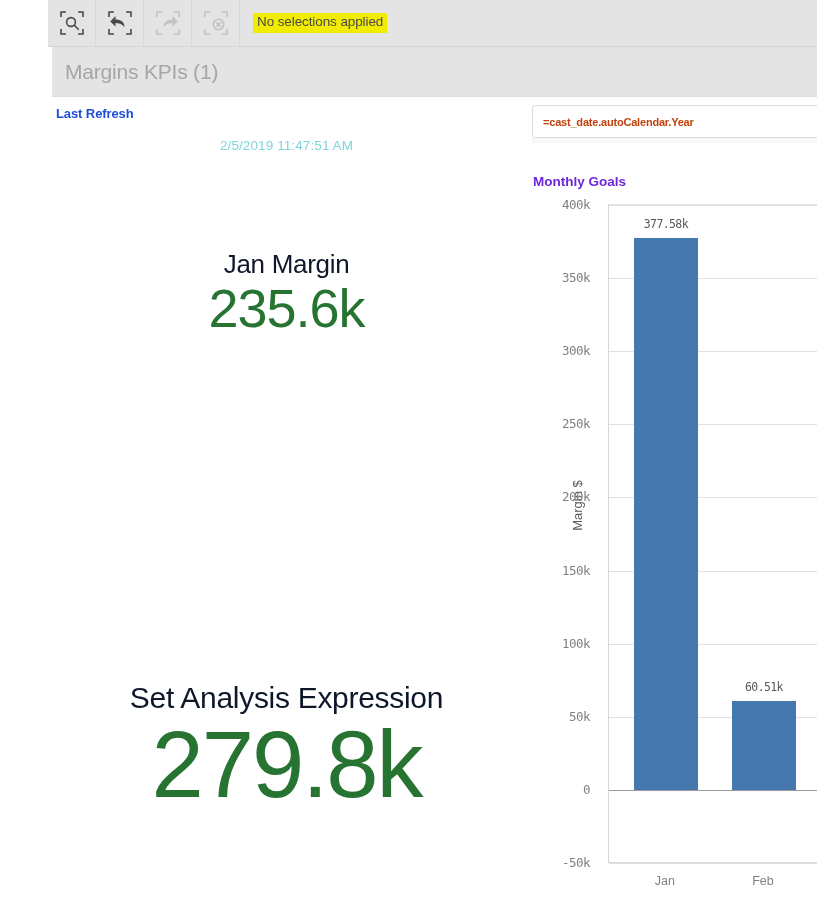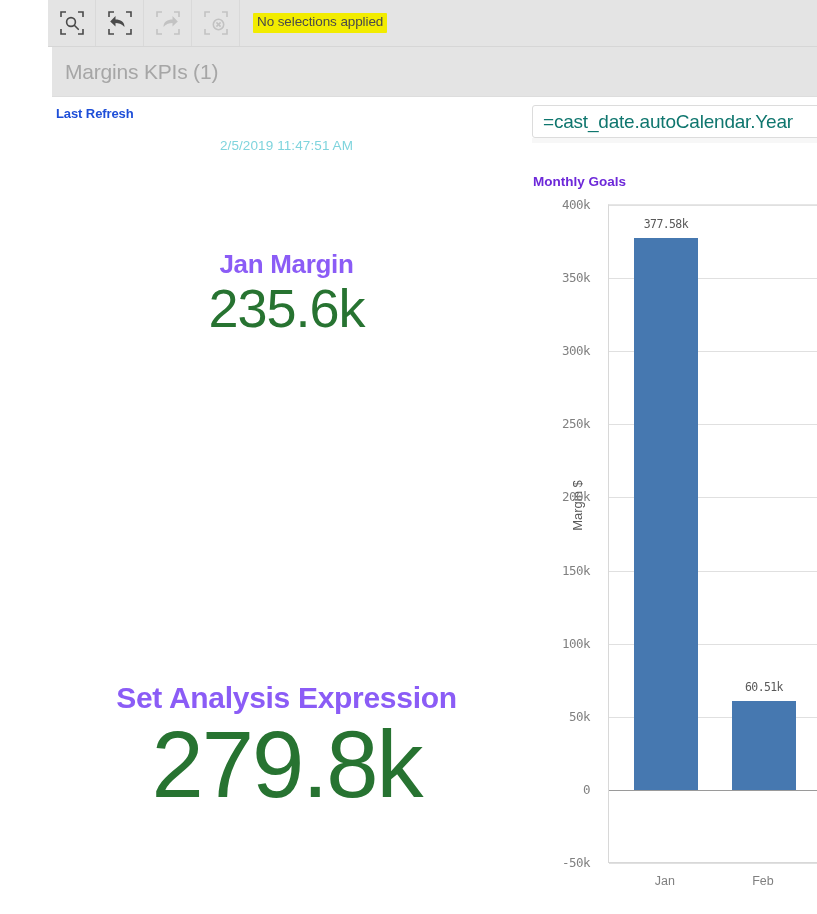--- a/index.html
+++ b/index.html
@@ -121,22 +121,22 @@
     letter-spacing: 0.1px;
   }
 
   .kpi {
     position: absolute;
     width: 477px;
     text-align: center;
   }
   .kpi-label {
     font-size: 26px;
-    color: #8b5cf6;
-    font-weight: 700;
+    color: #0f172a;
+    font-weight: 400;
     line-height: 1.15;
     letter-spacing: -0.3px;
   }
   .kpi-value {
     color: #277331;
     font-weight: 400;
     line-height: 1.05;
     letter-spacing: -1px;
   }
   .kpi-jan { top: 152px; }
@@ -164,23 +164,23 @@
     height: 33px;
     background: #ffffff;
     border: 1px solid #dcdcdc;
     border-radius: 3px;
     box-sizing: border-box;
     display: flex;
     align-items: center;
   }
   .filterbox-text {
     padding-left: 10px;
-    font-size: 19px;
-    font-weight: normal;
-    color: #0f766e;
+    font-size: 11px;
+    font-weight: bold;
+    color: #c2410c;
     white-space: nowrap;
     letter-spacing: -0.2px;
   }
   .filter-underline {
     position: absolute;
     left: 7px; top: 40px;
     width: 352px;
     height: 5px;
     background: #f7f7f7;
   }

